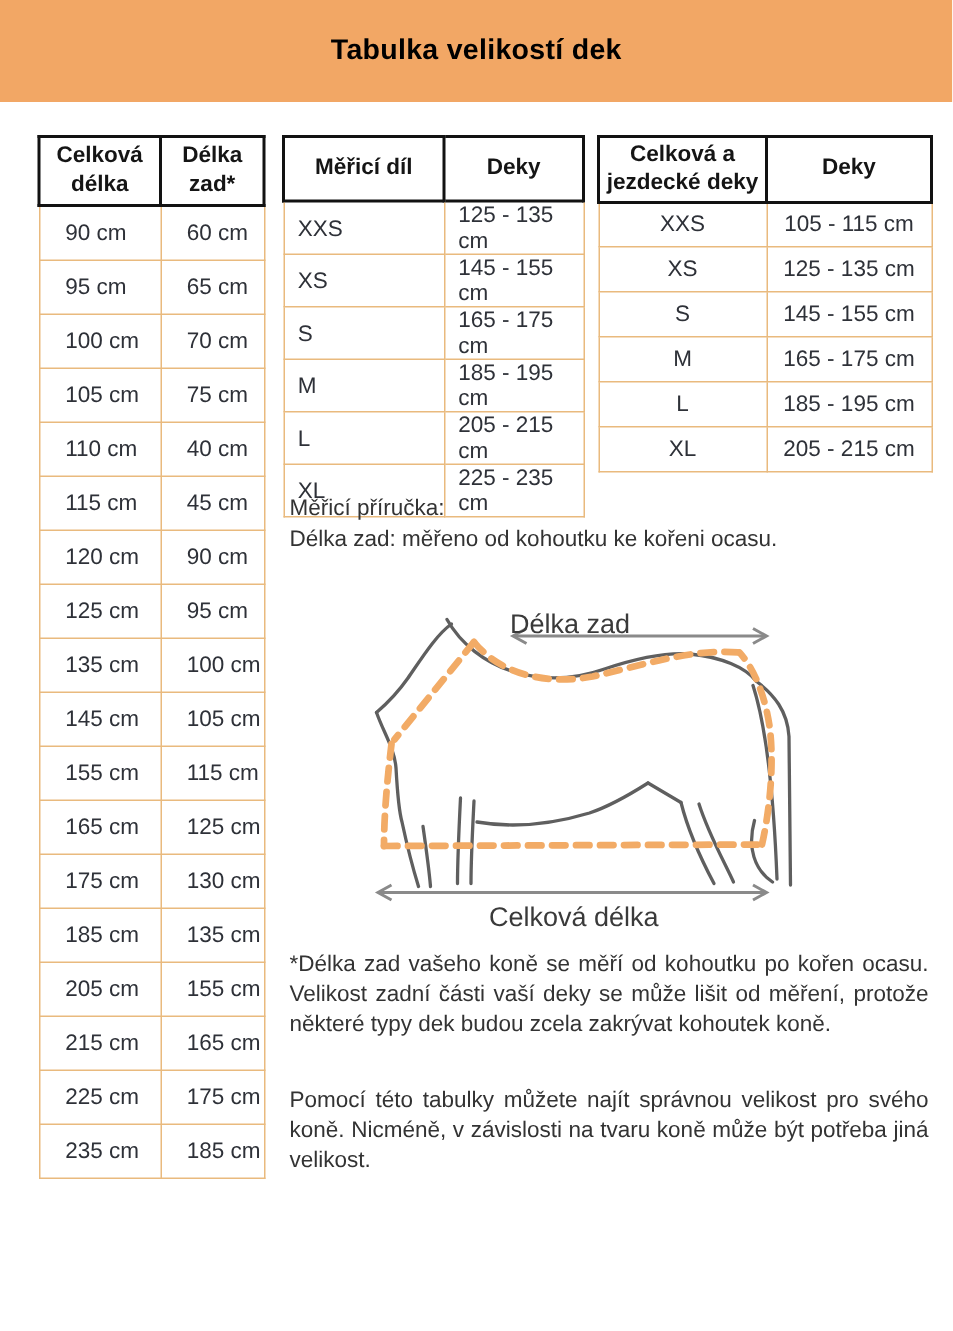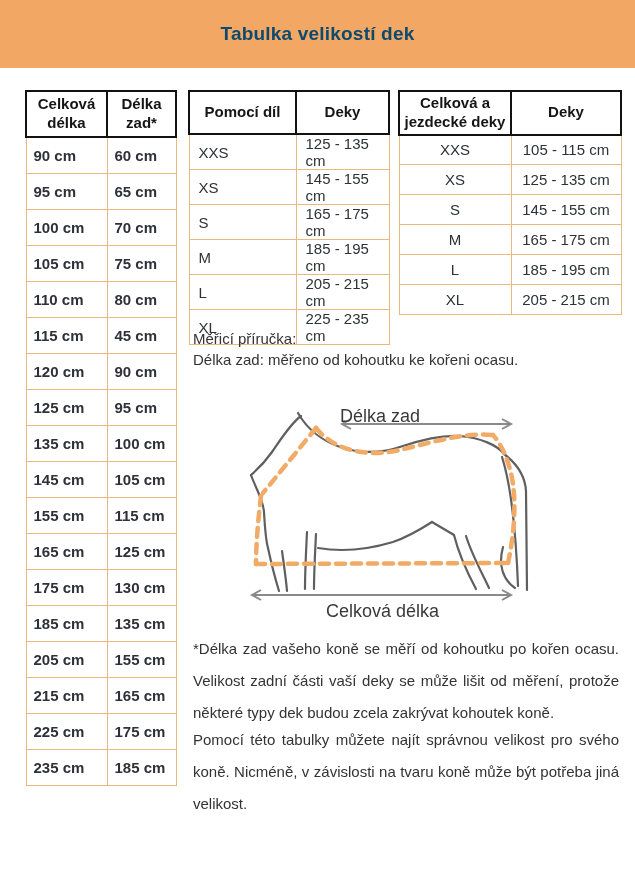--- a/index.html
+++ b/index.html
@@ -5,53 +5,53 @@
   * { margin:0; padding:0; box-sizing:border-box; }
   html,body { background:#ffffff; }
   .page {
     position:relative; width:635px; height:887px; background:#ffffff;
     font-family:"Liberation Sans", sans-serif; color:#2e3138; overflow:hidden;
   }
   .header-band {
     position:absolute; left:0; top:0; width:635px; height:68px;
     background:#F2A765; display:flex; align-items:center; justify-content:center;
   }
-  .page-title { font-size:19px; font-weight:bold; color:#0c4a6e; letter-spacing:.2px; }
+  .page-title { font-size:19px; font-weight:bold; color:#000000; letter-spacing:.2px; }
 
   table.size-table {
     position:absolute; border-collapse:collapse; table-layout:fixed;
     font-size:15px; color:#2e3138;
   }
   table.size-table th {
     border:2px solid #121212; font-weight:bold; font-size:15px; color:#151515;
     text-align:center; vertical-align:middle; line-height:1.25; padding:2px;
     background:#ffffff;
   }
   table.size-table td {
     border:1px solid #E9BA7E; vertical-align:middle; background:#ffffff;
   }
   #length-table { left:25px; top:90px; width:150px; }
   #length-table th { height:46px; }
-  #length-table td { height:36px; padding-left:7px;font-weight:bold; }
+  #length-table td { height:36px; padding-left:17px; }
 
   #neck-table { left:188px; top:90px; width:200px; }
   #neck-table th { height:43px; }
   #neck-table td { height:30px; padding-left:9px; }
 
   #loin-table { left:398px; top:90px; width:222px; }
   #loin-table th { height:43px; }
   #loin-table td { height:30px; text-align:center; }
 
   .guide-block {
     position:absolute; left:193px; top:328px; width:430px;
     font-size:15px; line-height:21px; color:#333333;
   }
   .note {
     position:absolute; left:193px; width:426px; text-align:justify;
-    font-size:15px; line-height:32px; color:#333333;
+    font-size:15px; line-height:20px; color:#333333;
   }
   #note1 { top:633px; }
   #note2 { top:724px; }
 
   .diagram-svg { position:absolute; left:185px; top:395px; }
   .diagram-label {
     position:absolute; font-size:18px; color:#3a3a3a; text-align:left; width:160px;
   }
   #label-back-length { left:340px; top:406px; }
   #label-overall-length { left:326px; top:601px; }
@@ -88,21 +88,21 @@
         <tr>
           <td>100 cm</td>
           <td>70 cm</td>
         </tr>
         <tr>
           <td>105 cm</td>
           <td>75 cm</td>
         </tr>
         <tr>
           <td>110 cm</td>
-          <td>80 cm</td>
+          <td>40 cm</td>
         </tr>
         <tr>
           <td>115 cm</td>
           <td>45 cm</td>
         </tr>
         <tr>
           <td>120 cm</td>
           <td>90 cm</td>
         </tr>
         <tr>
@@ -152,21 +152,21 @@
       </tbody>
   </table>
 
   <table class="size-table" id="neck-table">
     <colgroup>
         <col style="width:107px">
         <col style="width:93px">
       </colgroup>
     <thead>
       <tr>
-        <th>Pomocí díl</th>
+        <th>Měřicí díl</th>
         <th>Deky</th>
       </tr>
     </thead>
     <tbody>
         <tr>
           <td>XXS</td>
           <td>125 - 135 cm</td>
         </tr>
         <tr>
           <td>XS</td>

